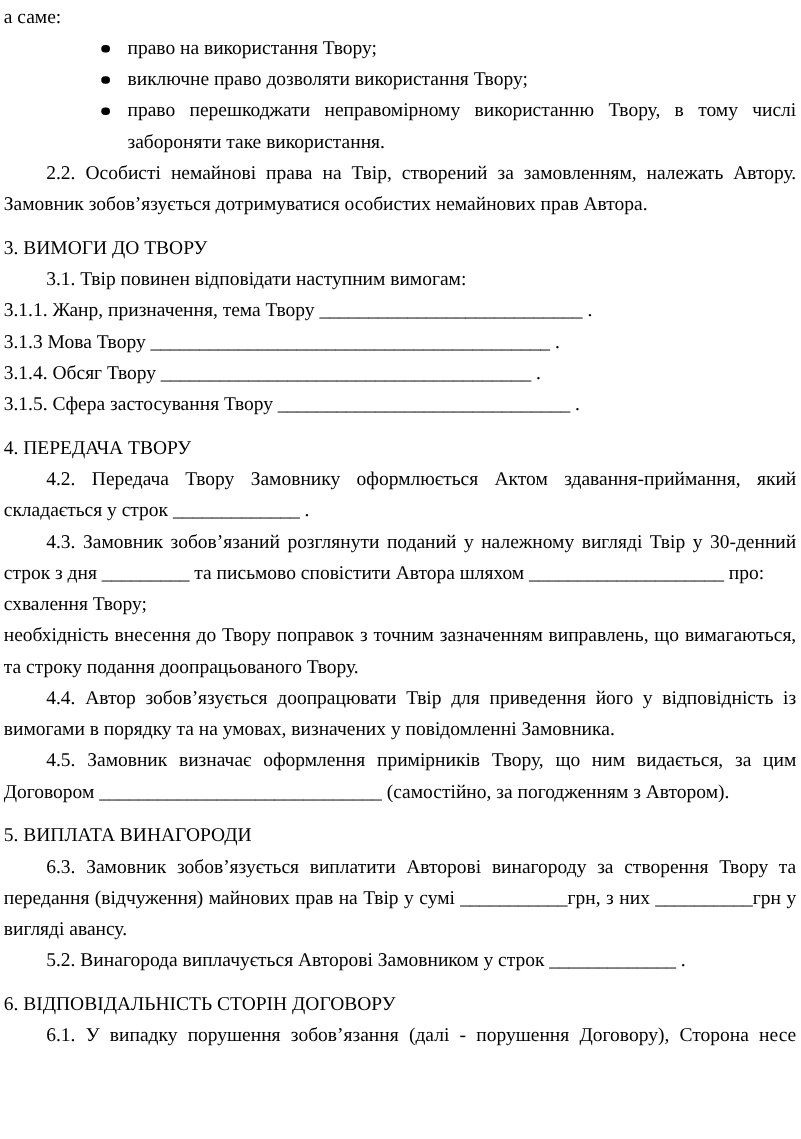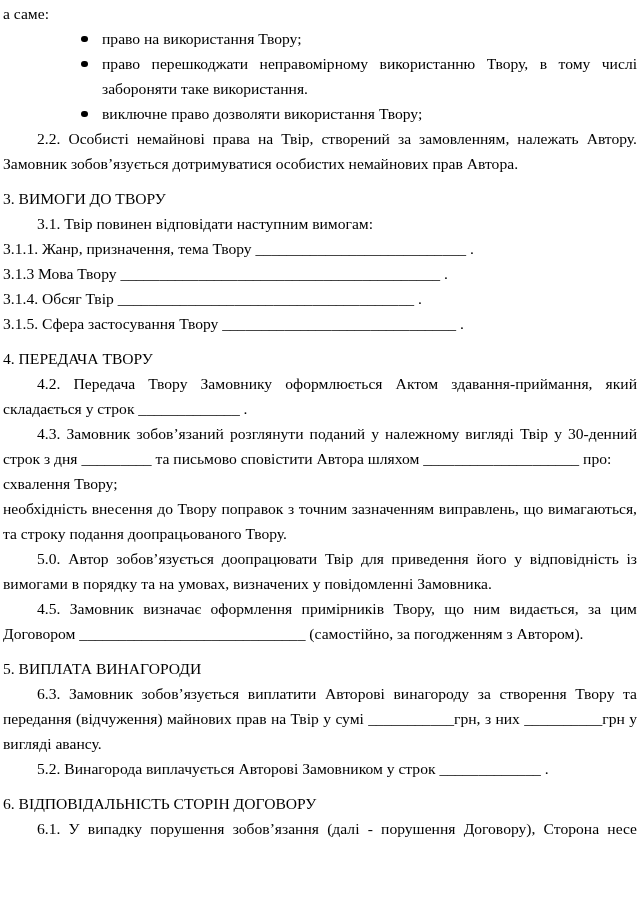--- a/index.html
+++ b/index.html
@@ -50,45 +50,45 @@
 
 <div class="page">
 
   <p class="par">а саме:</p>
 
   <ul class="bullets">
     <li>
       <span class="bullet-dot"></span><span>право на використання Твору;</span>
     </li>
     <li>
-      <span class="bullet-dot"></span><span>право перешкоджати неправомірному використанню Твору, в тому числі забороняти таке використання.</span>
+      <span class="bullet-dot"></span><span>виключне право дозволяти використання Твору;</span>
     </li>
     <li>
-      <span class="bullet-dot"></span><span>виключне право дозволяти використання Твору;</span>
+      <span class="bullet-dot"></span><span>право перешкоджати неправомірному використанню Твору, в тому числі забороняти таке використання.</span>
     </li>
   </ul>
 
   <p class="par indent justify">2.2. Особисті немайнові права на Твір, створений за замовленням, належать Автору. Замовник зобов’язується дотримуватися особистих немайнових прав Автора.</p>
 
   <p class="par heading">3. ВИМОГИ ДО ТВОРУ</p>
 
   <p class="par indent">3.1. Твір повинен відповідати наступним вимогам:</p>
 
   <p class="par">3.1.1. Жанр, призначення, тема Твору ___________________________ .</p>
   <p class="par">3.1.3 Мова Твору _________________________________________ .</p>
-  <p class="par">3.1.4. Обсяг Твір ______________________________________ .</p>
+  <p class="par">3.1.4. Обсяг Твору ______________________________________ .</p>
   <p class="par">3.1.5. Сфера застосування Твору ______________________________ .</p>
 
   <p class="par heading">4. ПЕРЕДАЧА ТВОРУ</p>
 
   <p class="par indent justify">4.2. Передача Твору Замовнику оформлюється Актом здавання-приймання, який складається у строк _____________ .</p>
   <p class="par indent justify">4.3. Замовник зобов’язаний розглянути поданий у належному вигляді Твір у 30-денний строк з дня _________ та письмово сповістити Автора шляхом ____________________ про:</p>
   <p class="par">схвалення Твору;</p>
   <p class="par justify">необхідність внесення до Твору поправок з точним зазначенням виправлень, що вимагаються, та строку подання доопрацьованого Твору.</p>
-  <p class="par indent justify">5.0. Автор зобов’язується доопрацювати Твір для приведення його у відповідність із вимогами в порядку та на умовах, визначених у повідомленні Замовника.</p>
+  <p class="par indent justify">4.4. Автор зобов’язується доопрацювати Твір для приведення його у відповідність із вимогами в порядку та на умовах, визначених у повідомленні Замовника.</p>
   <p class="par indent justify">4.5. Замовник визначає оформлення примірників Твору, що ним видається, за цим Договором _____________________________ (самостійно, за погодженням з Автором).</p>
 
   <p class="par heading">5. ВИПЛАТА ВИНАГОРОДИ</p>
 
   <p class="par indent justify">6.3. Замовник зобов’язується виплатити Авторові винагороду за створення Твору та передання (відчуження) майнових прав на Твір у сумі ___________грн, з них __________грн у вигляді авансу.</p>
   <p class="par indent">5.2. Винагорода виплачується Авторові Замовником у строк _____________ .</p>
 
   <p class="par heading">6. ВІДПОВІДАЛЬНІСТЬ СТОРІН ДОГОВОРУ</p>
 
   <p class="par indent justify justify-last">6.1. У випадку порушення зобов’язання (далі - порушення Договору), Сторона несе</p>

